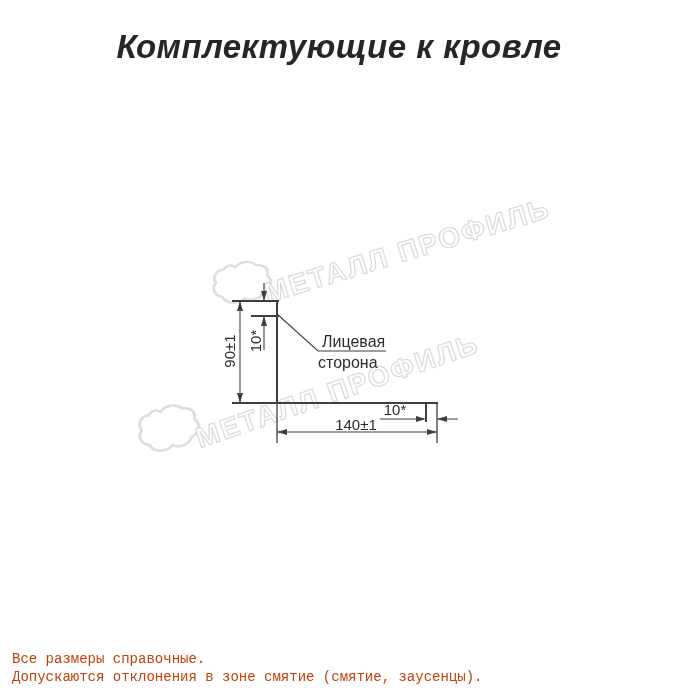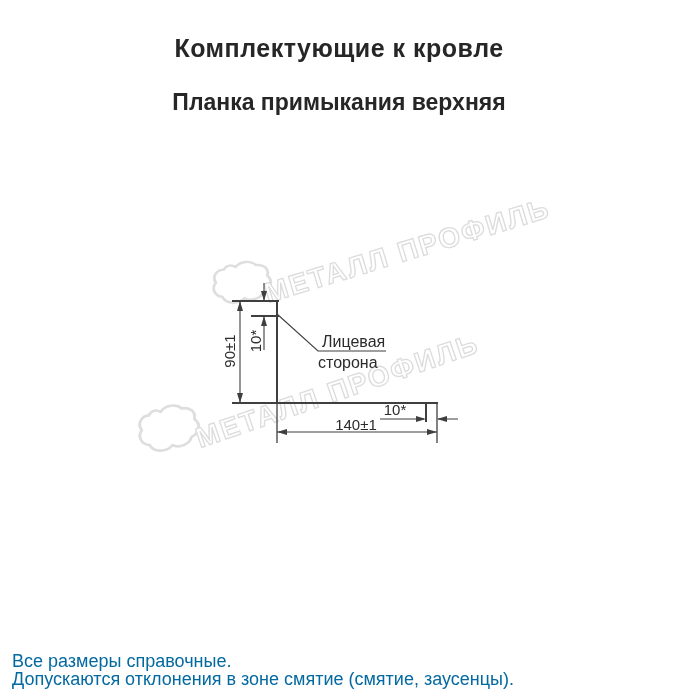--- a/index.html
+++ b/index.html
@@ -10,35 +10,37 @@
     position:relative;
     overflow:hidden;
   }
   .abs{position:absolute;}
   .center-col{
     left:0;width:678px;
     text-align:center;
     color:#262626;
   }
   .page-title{
-    top:34px;
-    font-size:25px;
+    top:28px;
+    font-size:33px;
     font-weight:bold;
     letter-spacing:0.5px;
+    font-style:italic;
   }
   .product-name{
     top:90px;
     font-size:23px;
     font-weight:bold;
     line-height:25px;
   }
   .footnote{
     left:12px;
-    font-size:18px;
-    color:#0369a1;
+    font-size:14px;
+    color:#c2410c;
+    font-family:Liberation Mono, monospace;
   }
   .fn1{top:651px;}
   .fn2{top:669px;}
   svg.diagram{position:absolute;left:0;top:0;}
   .profile{stroke:#3f3f3f;stroke-width:2;fill:none;stroke-linecap:square;}
   .thinline{stroke:#3f3f3f;stroke-width:1.3;fill:none;}
   .dim{stroke:#3f3f3f;stroke-width:1.1;fill:none;}
   .arr{fill:#3f3f3f;stroke:none;}
   .dimtext{font-family:"Liberation Sans",sans-serif;font-size:15px;fill:#2b2b2b;}
   .labeltext{font-family:"Liberation Sans",sans-serif;font-size:16px;fill:#2b2b2b;}
@@ -49,21 +51,20 @@
     fill:#ffffff;stroke:#dcdcdc;stroke-width:1.3px;
   }
   .wm-logo{fill:#ffffff;stroke:#dedede;stroke-width:2.6;stroke-linejoin:round;}
 </style>
 </head>
 <body>
 
 <div class="abs center-col page-title">Комплектующие к кровле</div>
 
 <div class="abs center-col product-name">
-  <div>Планка примыкания верхняя</div>
 </div>
 
 <svg class="diagram" width="700" height="700" viewBox="0 0 700 700">
 
   <defs>
     <path id="wm-logo" d="M24,5 C29,-1 39,0 43,6 C50,6 55,12 52,19 C57,25 54,34 46,36 C44,42 34,45 28,40 C21,46 10,43 8,35 C1,33 -1,24 4,19 C1,12 6,5 13,6 C16,1 21,2 24,5 Z"></path>
   </defs>
 
   <g>
     <use href="#wm-logo" class="wm-logo" transform="translate(212,262) rotate(-8 28 22) scale(1.08,0.92)"></use>

